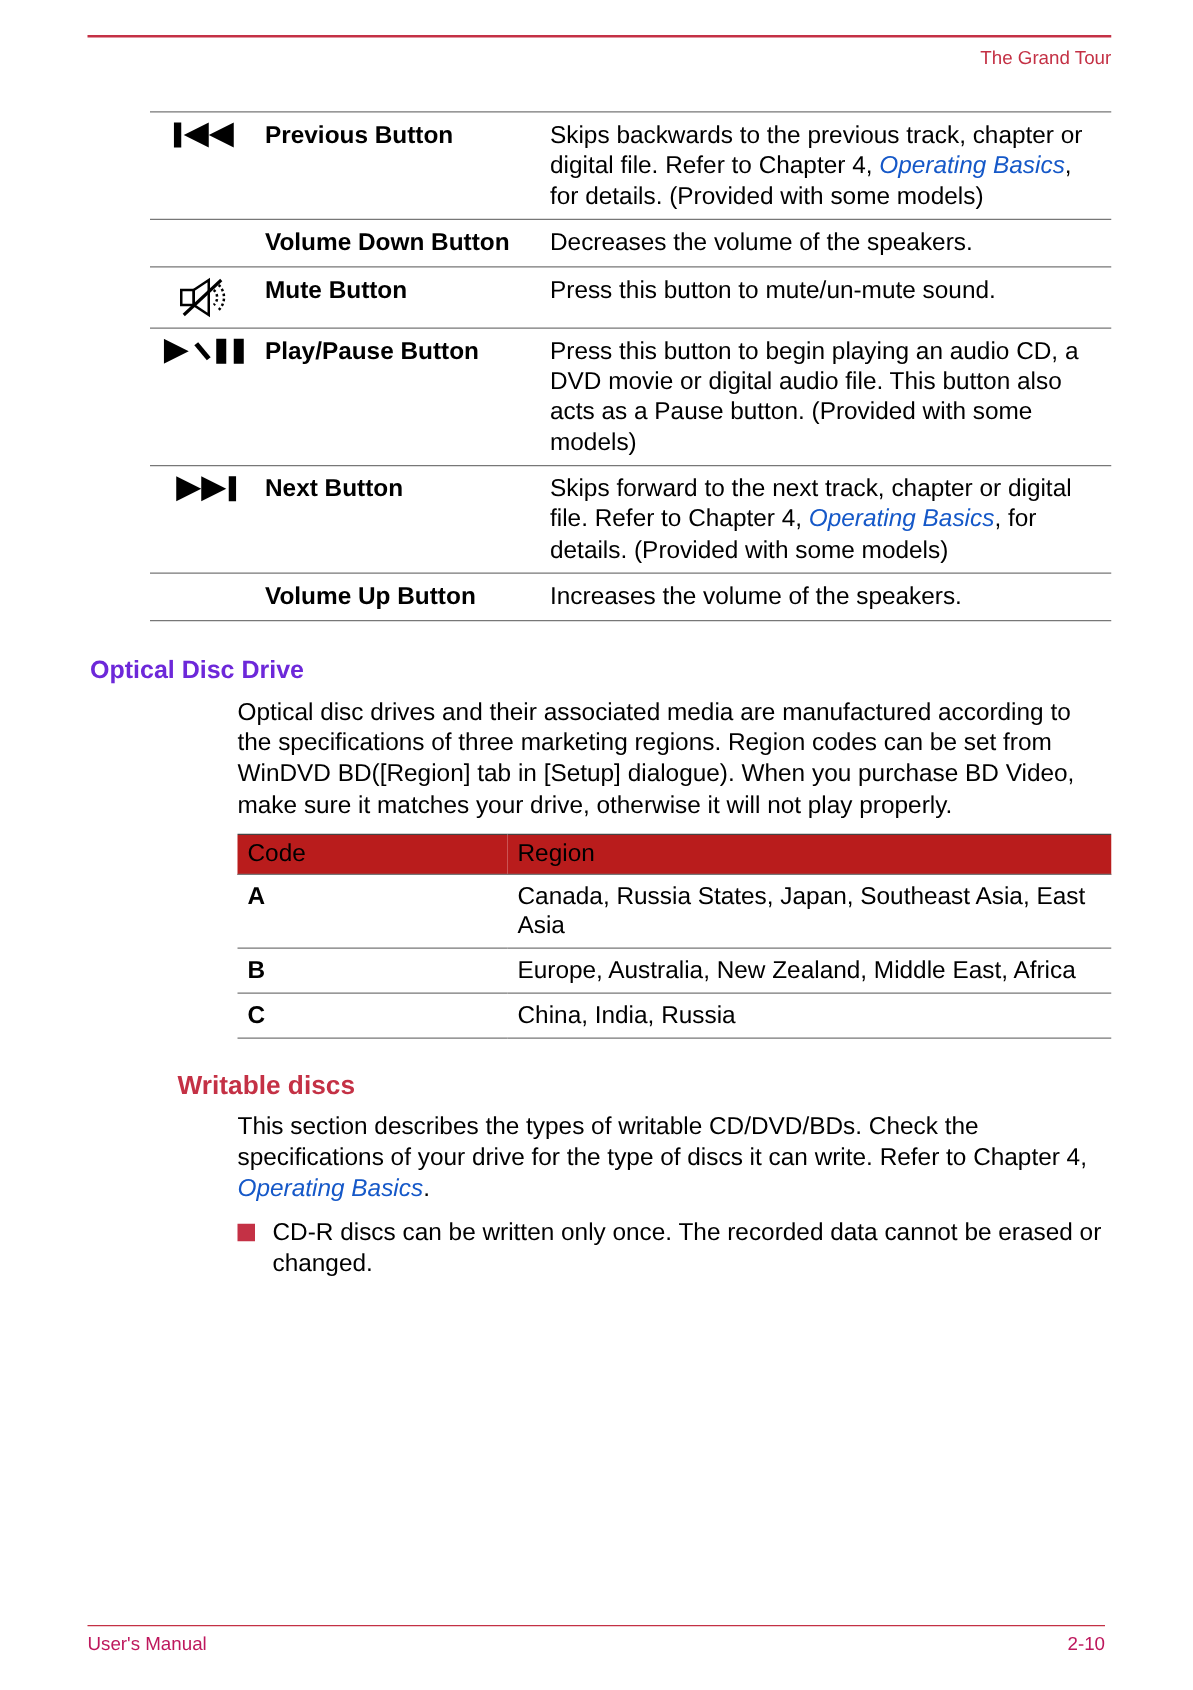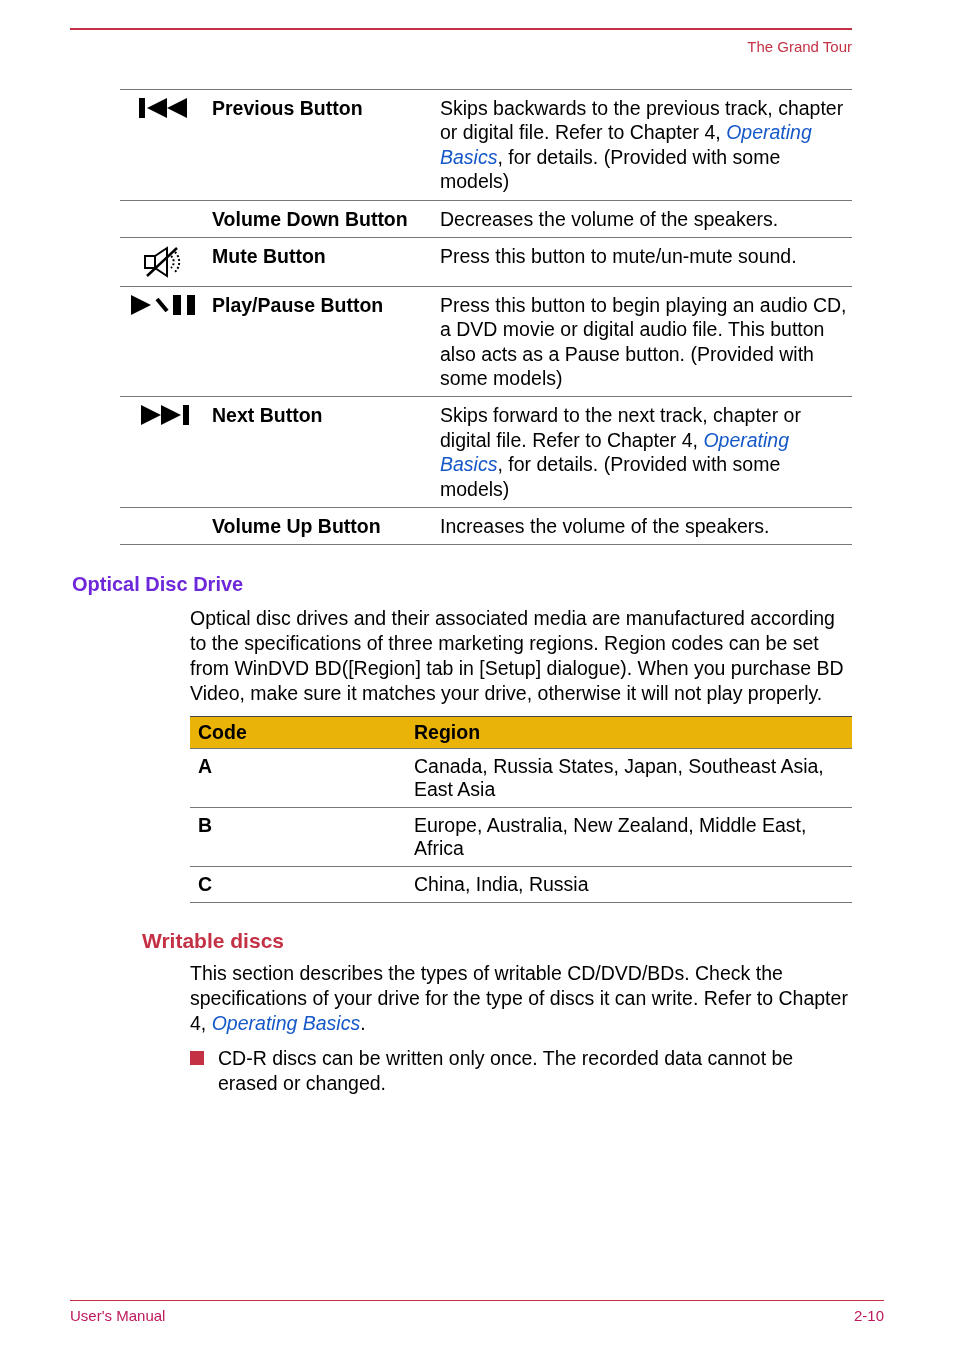--- a/index.html
+++ b/index.html
@@ -5,21 +5,21 @@
 html, body {
   margin: 0;
   padding: 0;
   background: #fff;
   font-family: Arial, Helvetica, sans-serif;
 }
 .page {
   width: 954px;
   height: 1352px;
   box-sizing: border-box;
-  padding: 28px 102px 30px 70px;
+  padding: 28px 65px 30px 70px;
   position: relative;
   color: #000;
 }
 .hrule {
   border: none;
   border-top: 2px solid #c43145;
   margin: 0;
 }
 .header-text {
   color: #c43145;
@@ -80,22 +80,22 @@
 }
 .region-table {
   width: calc(100% - 70px);
   margin-left: 70px;
   border-collapse: collapse;
   font-size: 19.5px;
   margin-top: 6px;
 }
 .region-table th {
   text-align: left;
-  background: #eab308;
-  font-weight: bold;
+  background: #b91c1c;
+  font-weight: normal;
   padding: 4px 8px;
   border-bottom: 1px solid #777;
 }
 .region-table td {
   padding: 6px 8px;
   border-bottom: 1px solid #777;
   vertical-align: top;
 }
 .region-code {
   width: 200px;

